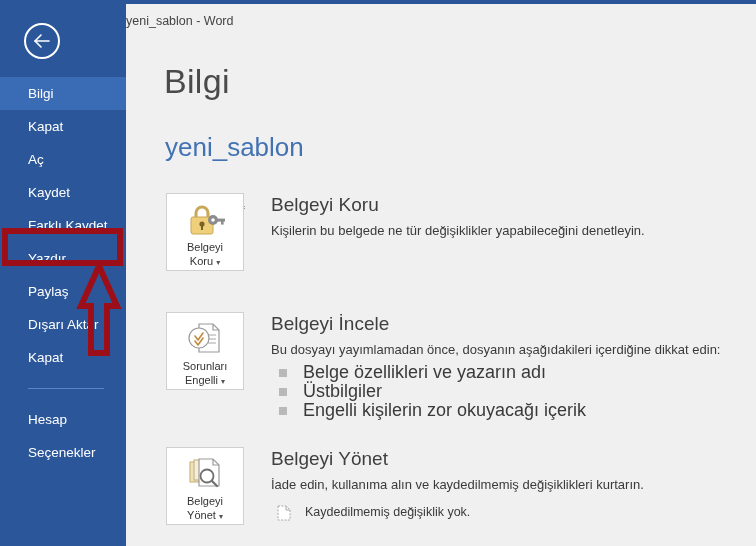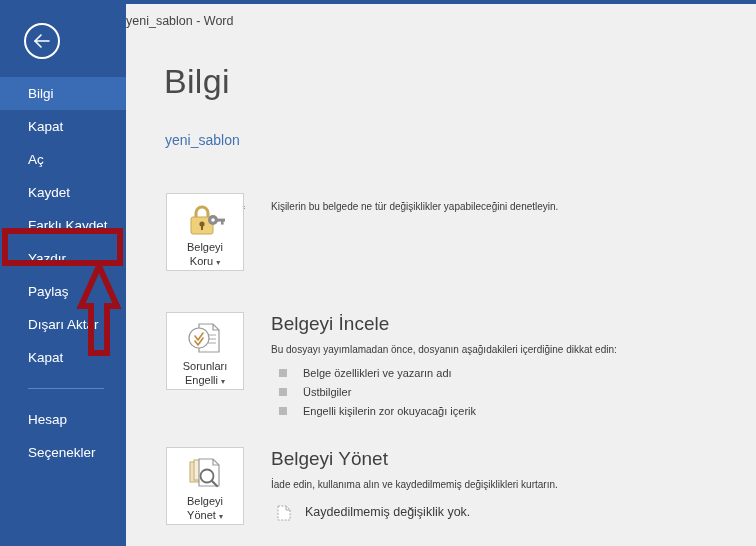--- a/index.html
+++ b/index.html
@@ -127,21 +127,21 @@
     top: 58px;
     font-size: 34px;
     font-weight: 300;
     color: #4a4a4a;
     letter-spacing: 0.3px;
   }
   .doc-name {
     position: absolute;
     left: 39px;
     top: 128px;
-    font-size: 14px;
+    font-size: 26px;
     color: #4372b3;
     font-weight: 400;
   }
   .doc-path {
     position: absolute;
     left: 40px;
     top: 160px;
     font-size: 11.5px;
     color: #555555;
     margin-top: 40px;
@@ -195,35 +195,35 @@
     top: 0;
   }
   .sec-heading {
     font-size: 19px;
     font-weight: 400;
     color: #3f3f3f;
     line-height: 24px;
     white-space: nowrap;
   }
   .sec-desc {
-    font-size: 10px;
+    font-size: 13px;
     color: #3a3a3a;
     margin-top: 6px;
     line-height: 16px;
     white-space: nowrap;
   }
   .bullet-list {
     margin: 5px 0 0 0;
     padding: 0;
     list-style: none;
   }
   .bullet-list li {
     display: flex;
     align-items: center;
-    font-size: 11px;
+    font-size: 18px;
     color: #3a3a3a;
     height: 19px;
     white-space: nowrap;
   }
   .sq-bullet {
     width: 8px;
     height: 8px;
     background: #b9b9b9;
     display: inline-block;
     margin: 0 16px 0 8px;
@@ -331,20 +331,21 @@
             <rect x="36" y="19" width="2.6" height="3.6" fill="#8c8c8c"></rect>
           </svg>
         </div>
         <div class="tile-label">
           <span>Belgeyi</span><br>
           <span>Koru</span>
           <span class="tile-caret">▾</span>
         </div>
       </div>
       <div class="sec-body">
+        <div class="sec-heading">Belgeyi Koru</div>
         <div class="sec-desc">Kişilerin bu belgede ne tür değişiklikler yapabileceğini denetleyin.</div>
       </div>
     </div>
 
     <div class="section sec-incele">
       <div class="tile">
         <div class="tile-icon">
           <svg width="40" height="34" viewBox="0 0 40 34">
             <path d="M14 3 H28 L34 9 V31 H14 Z" fill="#ffffff" stroke="#9a9a9a" stroke-width="1.2"></path>
             <path d="M28 3 V9 H34" fill="none" stroke="#9a9a9a" stroke-width="1.2"></path>

